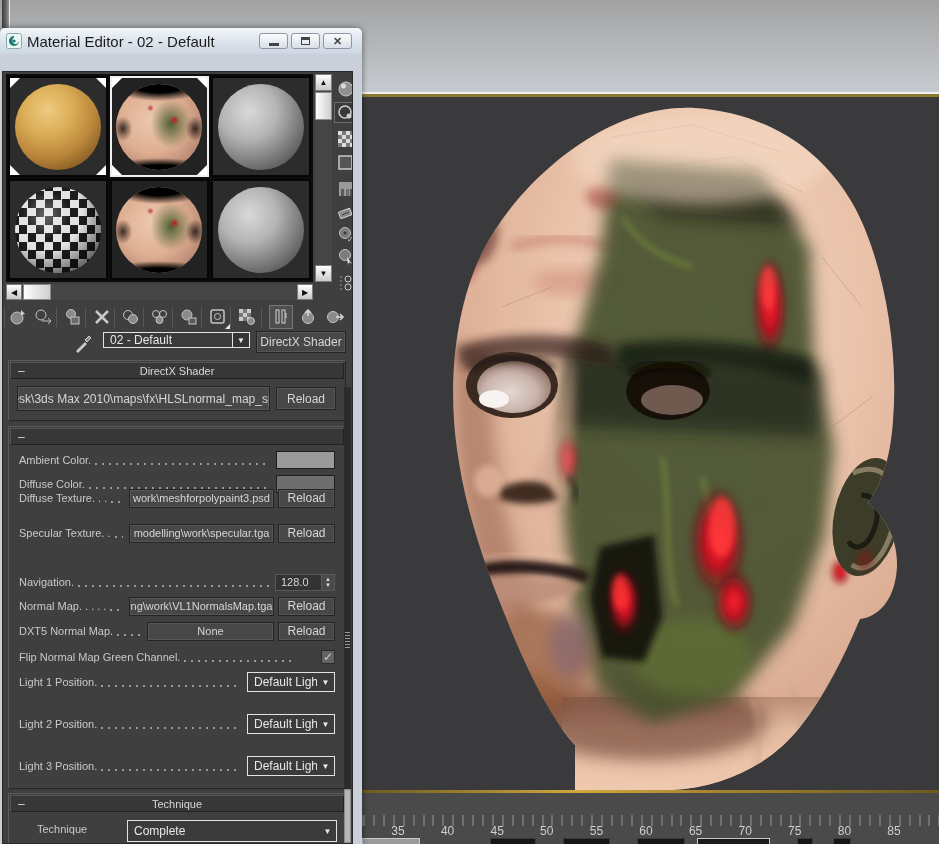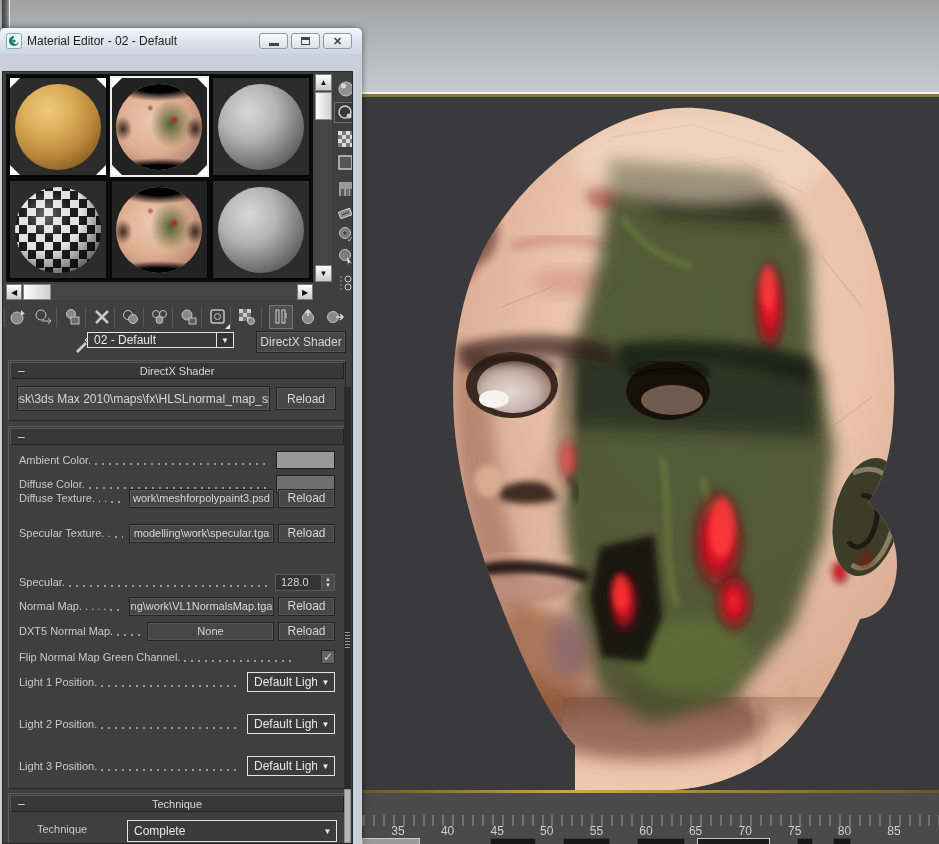--- a/index.html
+++ b/index.html
@@ -27,21 +27,21 @@
   .tb-box{position:absolute;bottom:0;height:6px;background:#161616;border:1px solid #3a3a3a;border-bottom:none;}
   .tb-box.lite{background:#9a9a9a;border-color:#c8c8c8;}
   .tb-box.framed{background:#1a1a1a;border-color:#c8c8c8;}
 
   
   .mat-window{position:absolute;left:0;top:28px;width:362px;height:816px;
     background:#c9d0da;border-radius:6px 6px 0 0;box-shadow:0 0 6px rgba(0,0,0,.5);}
   .titlebar{position:relative;height:26px;border-radius:5px 5px 0 0;
     background:linear-gradient(#f4f7fa,#dfe6ee 45%,#cdd6e2);display:flex;align-items:center;padding:0 6px;}
   .titlebar .w-icon{width:16px;height:16px;margin-right:5px;flex:0 0 auto;}
-  .titlebar .w-title{font-size:12px;color:#1c1c1c;flex:1;white-space:nowrap;overflow:hidden;}
+  .titlebar .w-title{font-size:15px;color:#1c1c1c;flex:1;white-space:nowrap;overflow:hidden;}
   .winbtns{display:flex;gap:3px;margin-right:4px;}
   .winbtn{width:29px;height:16px;border:1px solid #8d96a4;border-radius:3px;
     background:linear-gradient(#fbfcfd,#d9dfe7);display:flex;align-items:center;justify-content:center;}
   .glyph-min{width:10px;height:3px;background:#444;margin-top:6px;}
   .glyph-max{width:9px;height:8px;border:1px solid #444;border-top:3px solid #444;}
   .glyph-close{font-size:11px;font-weight:bold;color:#444;line-height:1;}
   .menubar{height:17px;margin:0 9px 0 2px;background:#d5d9de;display:flex;align-items:center;
     padding-left:6px;gap:18px;border-bottom:1px solid #9aa0a8;}
   .menu-item{font-size:12px;color:#2a2a2a;}
   .win-body{position:absolute;left:2px;right:9px;top:43px;bottom:0;background:#3f3f40;
@@ -519,21 +519,21 @@
               <path d="M11 9 L18 9 M15 6 L18 9 L15 12" stroke="#d8d8d8" fill="none" stroke-width="1.5"></path>
             </svg>
         </div>
       </div>
 
       <div class="name-row">
         <svg class="dropper" viewBox="0 0 20 22">
           <path d="M3 19 L12 10 L14 12 L5 21 Z" fill="#c9c9c9"></path>
           <path d="M12 8 L16 4 L18 6 L14 10 Z" fill="#8a8a8a" stroke="#cfcfcf"></path>
         </svg>
-        <div class="combo" style="left:84px;top:1px;width:147px;height:16px">
+        <div class="combo" style="left:100px;top:1px;width:147px;height:16px">
           <span class="cb-txt">02 - Default</span>
           <span class="cb-arrow">▼</span>
         </div>
         <div class="btn typ-btn">DirectX Shader</div>
       </div>
 
       <div class="rollout" style="top:288px;height:61px">
         <div class="ro-head">
           <span class="minus">–</span>
           <span class="ro-title">DirectX Shader</span>
@@ -566,21 +566,21 @@
             <span class="btn filebtn" style="width:145px">work\meshforpolypaint3.psd</span>
             <span class="btn reload" style="margin-left:4px">Reload</span>
           </div>
           <div class="prow" style="top:77px">
             <span class="plabel">Specular Texture. .</span>
             <span class="leader"></span>
             <span class="btn filebtn" style="width:145px">modelling\work\specular.tga</span>
             <span class="btn reload" style="margin-left:4px">Reload</span>
           </div>
           <div class="prow" style="top:126px">
-            <span class="plabel">Specular.</span>
+            <span class="plabel">Navigation.</span>
             <span class="leader"></span>
             <span class="spin-field">128.0</span>
             <span class="spinner">
                 <span>▲</span>
                 <span>▼</span>
               </span>
           </div>
           <div class="prow" style="top:150px">
             <span class="plabel">Normal Map. . . . .</span>
             <span class="leader"></span>

